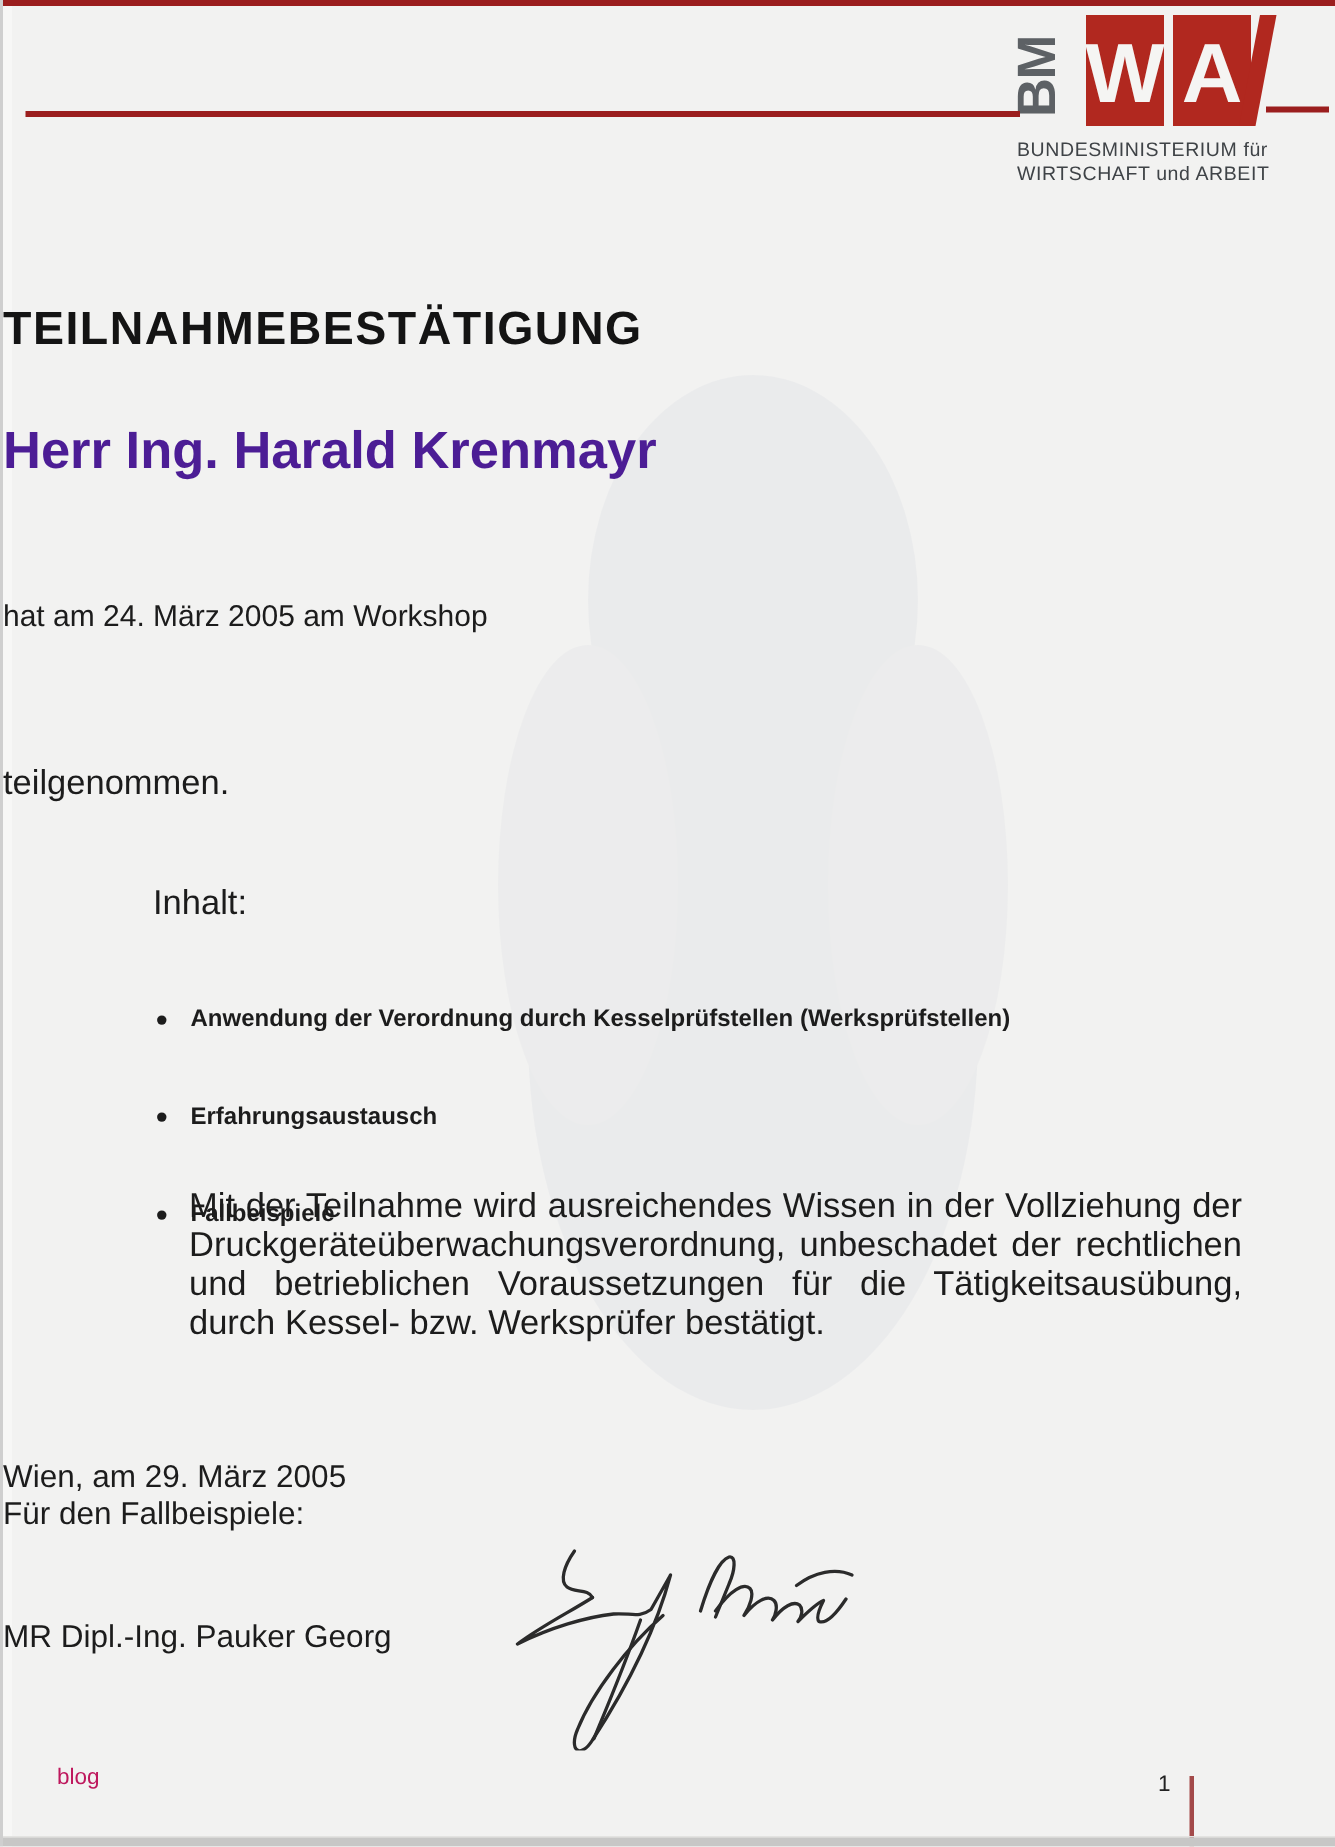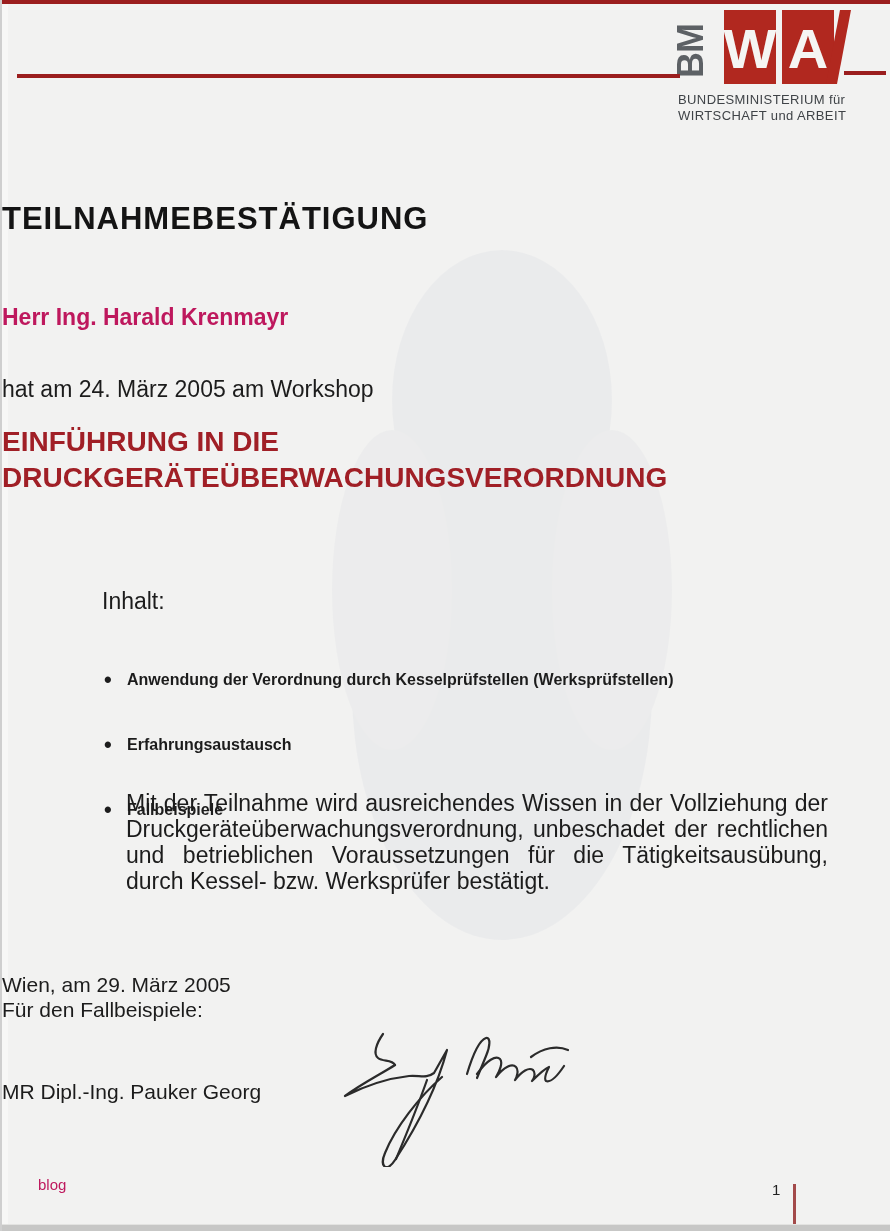--- a/index.html
+++ b/index.html
@@ -28,22 +28,22 @@
   .logo-wa { position:absolute; left:46px; top:2px; }
   .logo-text {
     margin-top:8px; font-size:13px; font-weight:normal; color:#3f4347;
     letter-spacing:0.4px; line-height:16px; white-space:nowrap;
   }
   
   .watermark { position:absolute; left:330px; top:230px; opacity:0.05; }
   
   .center { position:absolute; left:0; width:100%; text-align:left; }
   .doc-title { top:201px; font-size:31px; font-weight:bold; letter-spacing:1px; color:#141414; }
-  .recipient { top:304px; font-size:23px; font-weight:bold; color:#be185d; }
-  .intro { top:376px; font-size:23px; }
+  .recipient { top:281px; font-size:35px; font-weight:bold; color:#4c1d95; }
+  .intro { top:400px; font-size:20px; }
   .workshop { top:424px; font-size:28px; font-weight:bold; color:#a01f26; line-height:36px; }
   .participation { top:508px; font-size:23px; }
   .inhalt { position:absolute; top:588px; left:100px; font-size:23px; }
   .bullets { position:absolute; top:630px; left:100px; width:706px; list-style:none; }
   .bullets li {
     position:relative; padding-left:25px;
     font-size:16px; font-weight:bold; line-height:30px;margin-top:35px;
   }
   .bullets li::before { content:"•"; position:absolute; left:2px; font-size:22px; }
   .statement {
@@ -93,25 +93,22 @@
     <ellipse cx="60" cy="360" rx="60" ry="160" fill="#8a93a8"></ellipse>
     <ellipse cx="280" cy="360" rx="60" ry="160" fill="#8a93a8"></ellipse>
   </svg>
 
   <div class="center doc-title">TEILNAHMEBESTÄTIGUNG</div>
 
   <div class="center recipient">Herr Ing. Harald Krenmayr</div>
 
   <div class="center intro">hat am 24. März 2005 am Workshop</div>
 
-  <div class="center workshop">
-    <div>EINFÜHRUNG IN DIE</div>
-    <div>DRUCKGERÄTEÜBERWACHUNGSVERORDNUNG</div>
-  </div>
 
+  <div class="center participation">teilgenommen.</div>
 
   <div class="inhalt">Inhalt:</div>
 
   <ul class="bullets">
     <li>Anwendung der Verordnung durch Kesselprüfstellen (Werksprüfstellen)</li>
     <li>Erfahrungsaustausch</li>
     <li>Fallbeispiele</li>
   </ul>
 
   <div class="statement">Mit der Teilnahme wird ausreichendes Wissen in der Vollziehung der Druckgeräteüberwachungsverordnung, unbeschadet der rechtlichen und betrieblichen Voraussetzungen für die Tätigkeitsausübung, durch Kessel- bzw. Werksprüfer bestätigt.</div>

